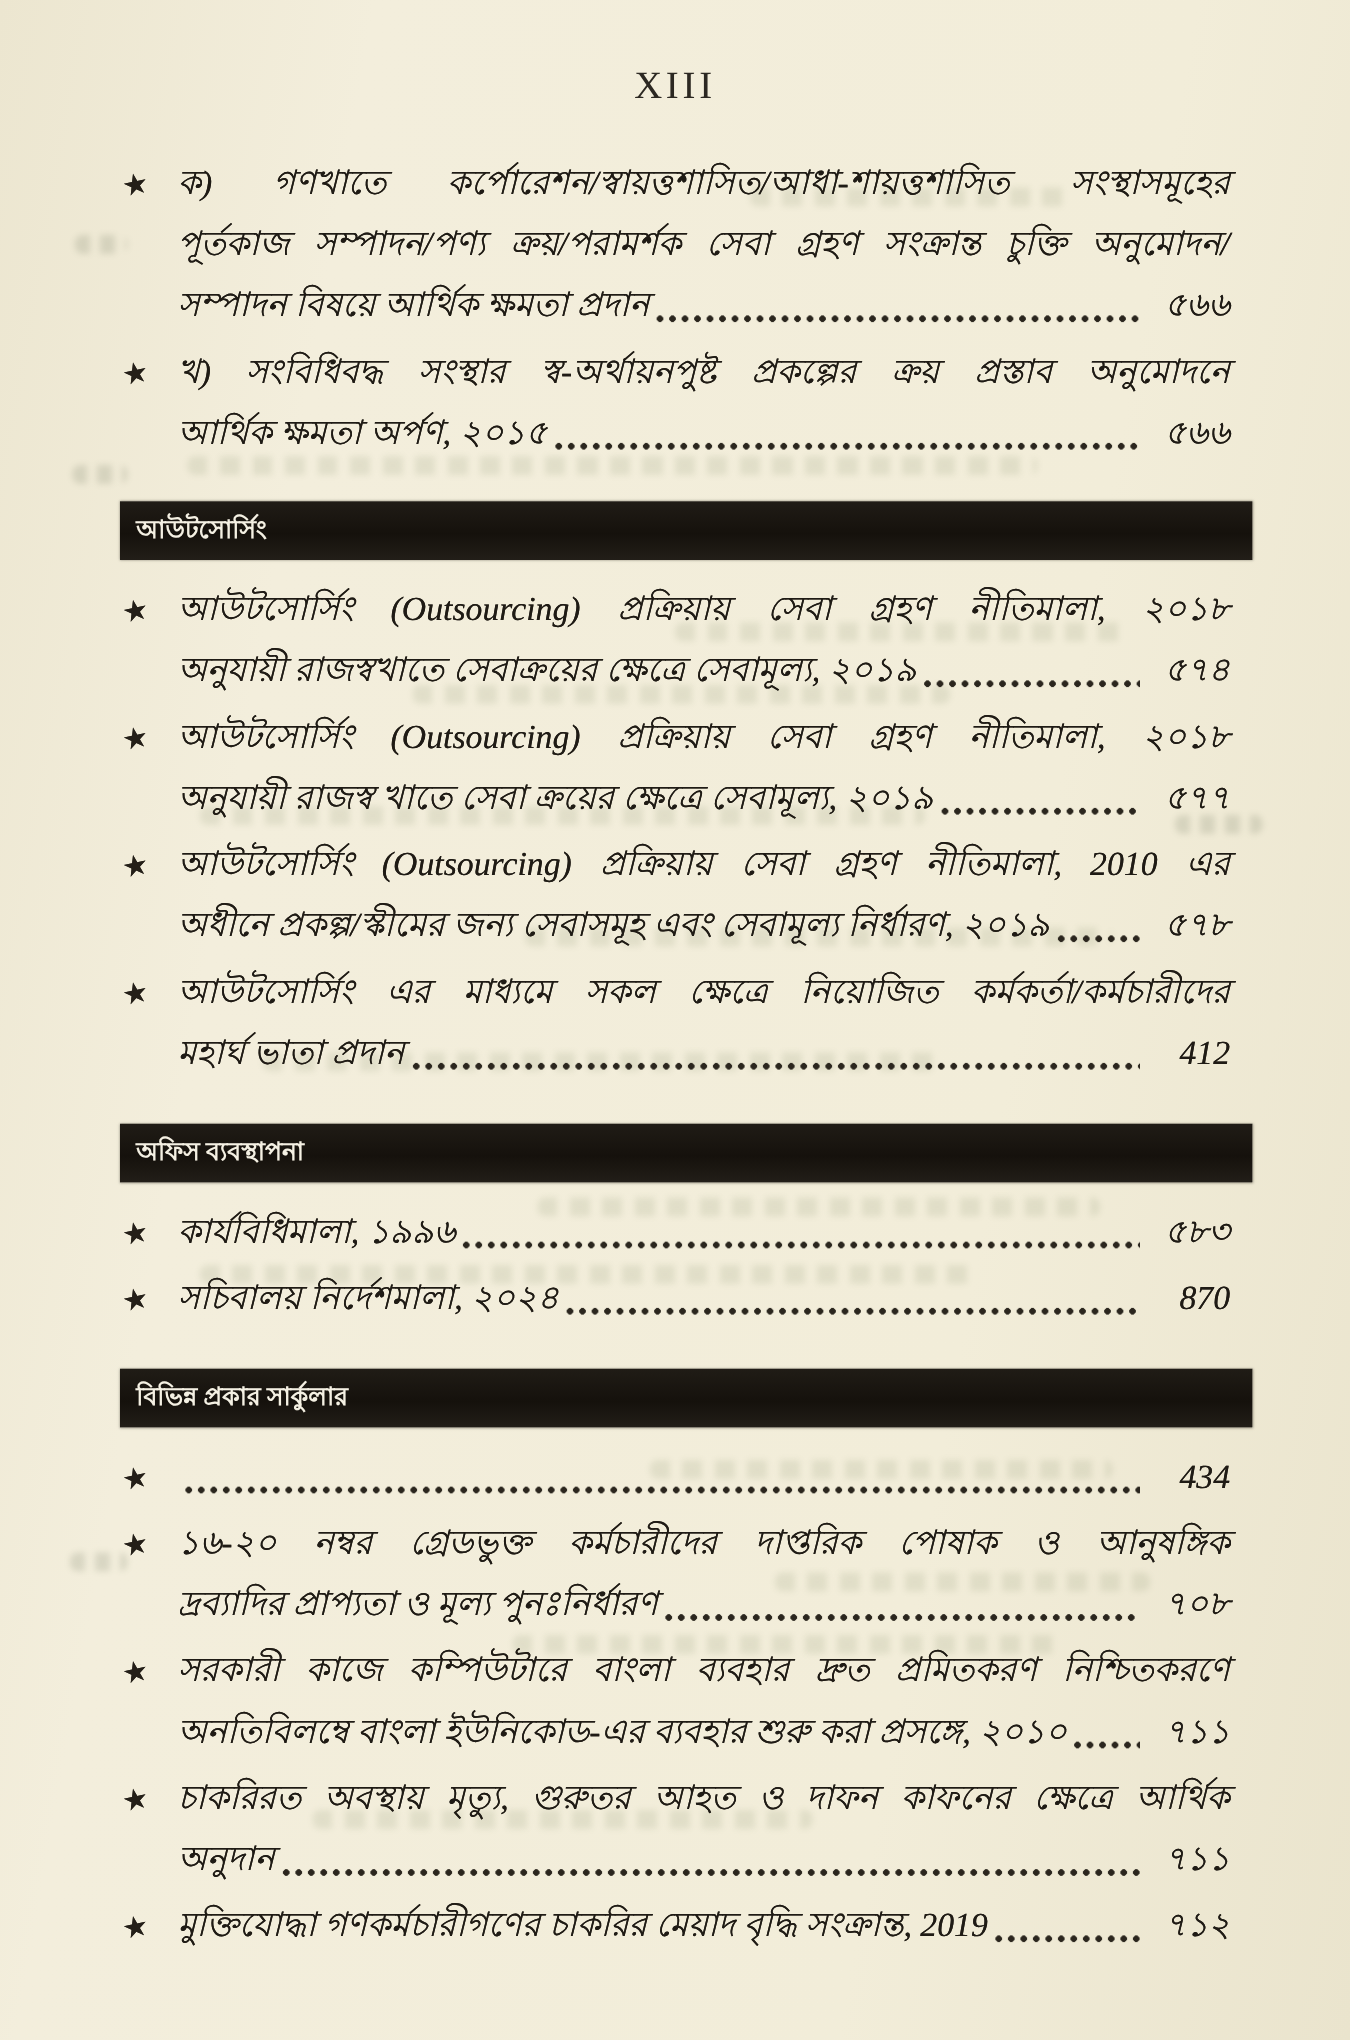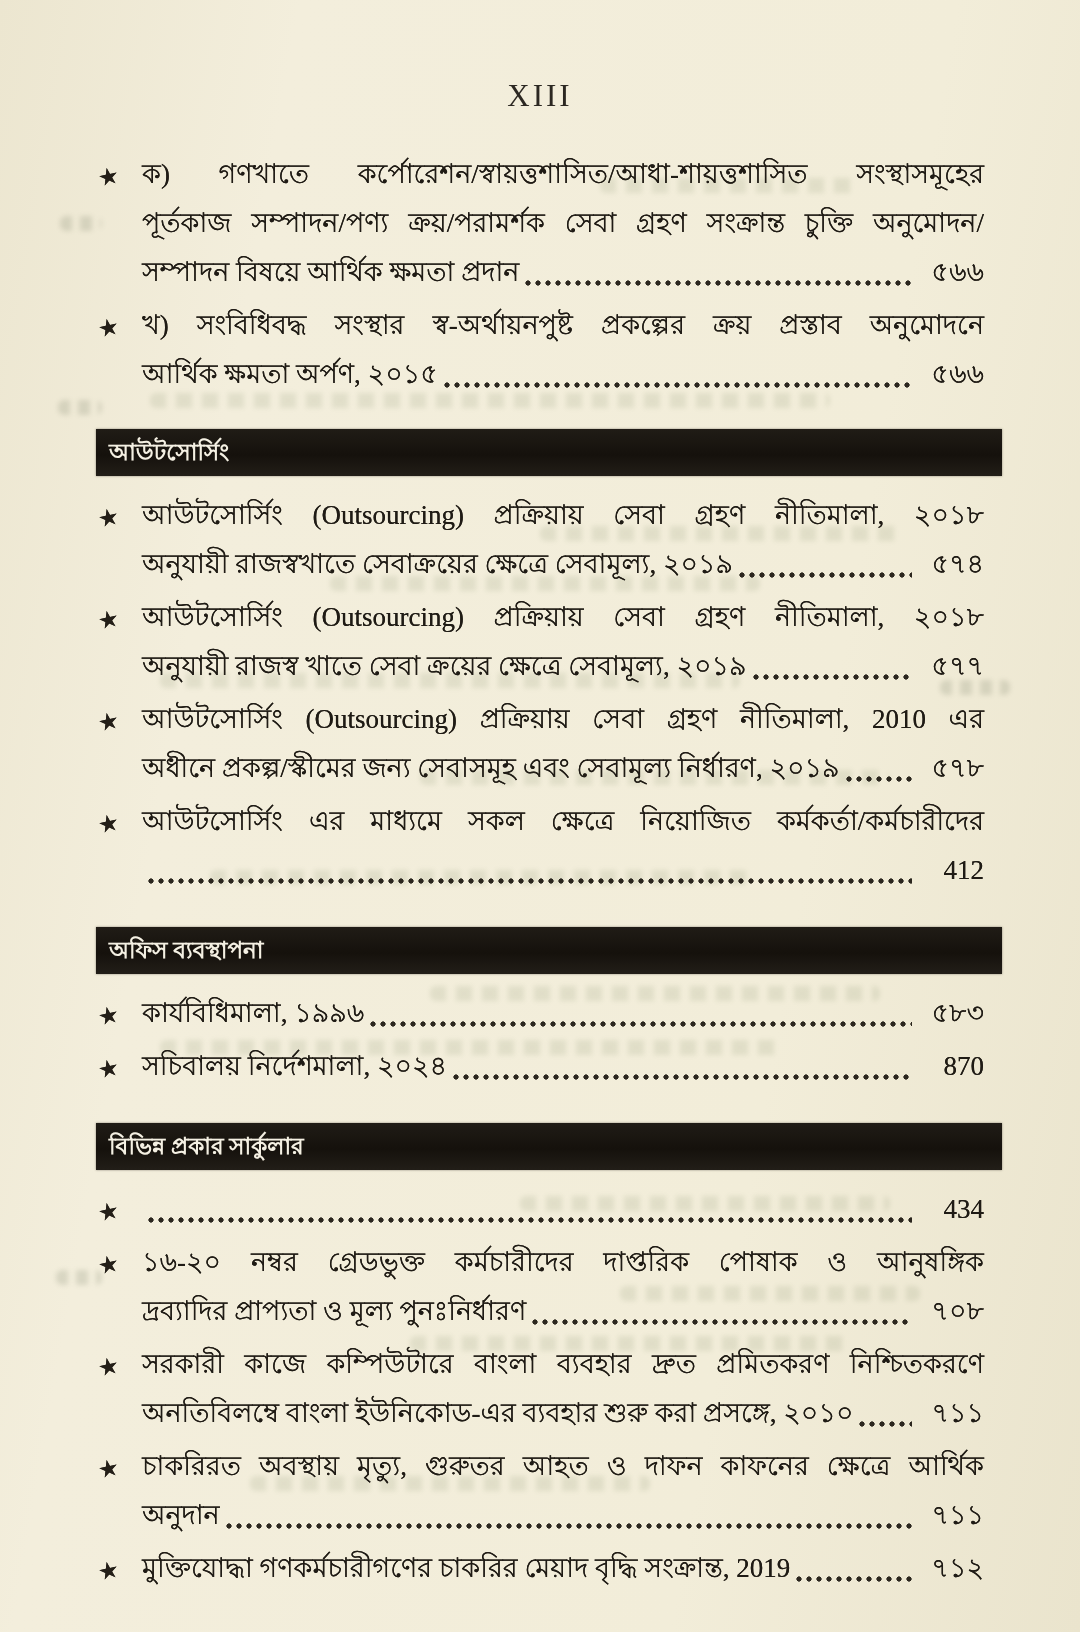--- a/index.html
+++ b/index.html
@@ -4,21 +4,21 @@
 <style>
   html, body { margin: 0; padding: 0; }
   body {
     width: 1080px; height: 1632px;
     background: linear-gradient(100deg, #ece6d0 0%, #f3eedc 22%, #f2edd9 70%, #eae4cd 100%);
     font-family: "Liberation Serif", "DejaVu Serif", serif;
     color: #1f1b15;
     overflow: hidden;
     position: relative;
   }
-  .paper { position: relative; width: 1080px; height: 1304px; margin-top: 28px; }
+  .paper { position: relative; width: 1080px; height: 1304px; }
 
   
   .bleed {
     position: absolute; height: 15px; border-radius: 6px;
     background: repeating-linear-gradient(90deg, #6e7c54 0 16px, transparent 16px 26px);
     filter: blur(2.5px); opacity: 0.13; z-index: 0;
   }
   .bleed.dark { background: repeating-linear-gradient(90deg, #5a644a 0 12px, transparent 12px 20px); opacity: 0.17; }
 
   .roman {
@@ -33,37 +33,37 @@
     font-size: 27px; line-height: 49px;
     text-shadow: 0 0 0.5px #2a251d;
   }
 
   .entry { display: flex; align-items: flex-start; margin-bottom: 4px; }
   .star {
     flex: 0 0 44px; font-family: "DejaVu Sans", sans-serif;
     font-size: 23px; line-height: 49px; color: #241f18;
     transform: rotate(-12deg); transform-origin: center;
   }
-  .entry-body { flex: 1; min-width: 0; }
+  .entry-body { flex: 1; min-width: 0; font-style: italic; }
   .line { text-align: justify; text-align-last: justify; }
   .lastline { display: flex; align-items: flex-end; }
   .ltext { white-space: nowrap; }
   .dots {
     flex: 1 1 auto; align-self: stretch; margin: 0 10px 0 4px; min-width: 30px;
     background-image: radial-gradient(circle, #2b261e 2.4px, transparent 2.8px);
     background-size: 10px 10px;
     background-repeat: repeat-x;
     background-position: left bottom 9px;
   }
   .pg { flex: 0 0 auto; min-width: 62px; text-align: right; white-space: nowrap; }
 
   .bar {
     background: linear-gradient(180deg, #201c16 0%, #15110c 55%, #221e18 100%);
     color: #f4f0e3;
-    font-weight: bold; font-size: 23px;
+    font-weight: bold; font-size: 20px;
     height: 47px; line-height: 47px;
     padding-left: 13px;
     margin: 30px -18px 15px -2px;
     box-shadow: 0 0 2px rgba(40,35,25,0.5);
   }
   .gap-top { margin-top: 32px; }
 </style>
 </head>
 <body>
 
@@ -152,20 +152,21 @@
           <span class="pg">৫৭৮</span>
         </div>
       </div>
     </div>
 
     <div class="entry">
       <span class="star">★</span>
       <div class="entry-body">
         <div class="line">আউটসোর্সিং  এর  মাধ্যমে  সকল  ক্ষেত্রে  নিয়োজিত  কর্মকর্তা/কর্মচারীদের</div>
         <div class="lastline">
+          <span class="ltext">মহার্ঘ ভাতা প্রদান</span>
           <span class="dots"></span>
           <span class="pg">412</span>
         </div>
       </div>
     </div>
 
     <div class="bar gap-top">অফিস ব্যবস্থাপনা</div>
 
     <div class="entry">
       <span class="star">★</span>

